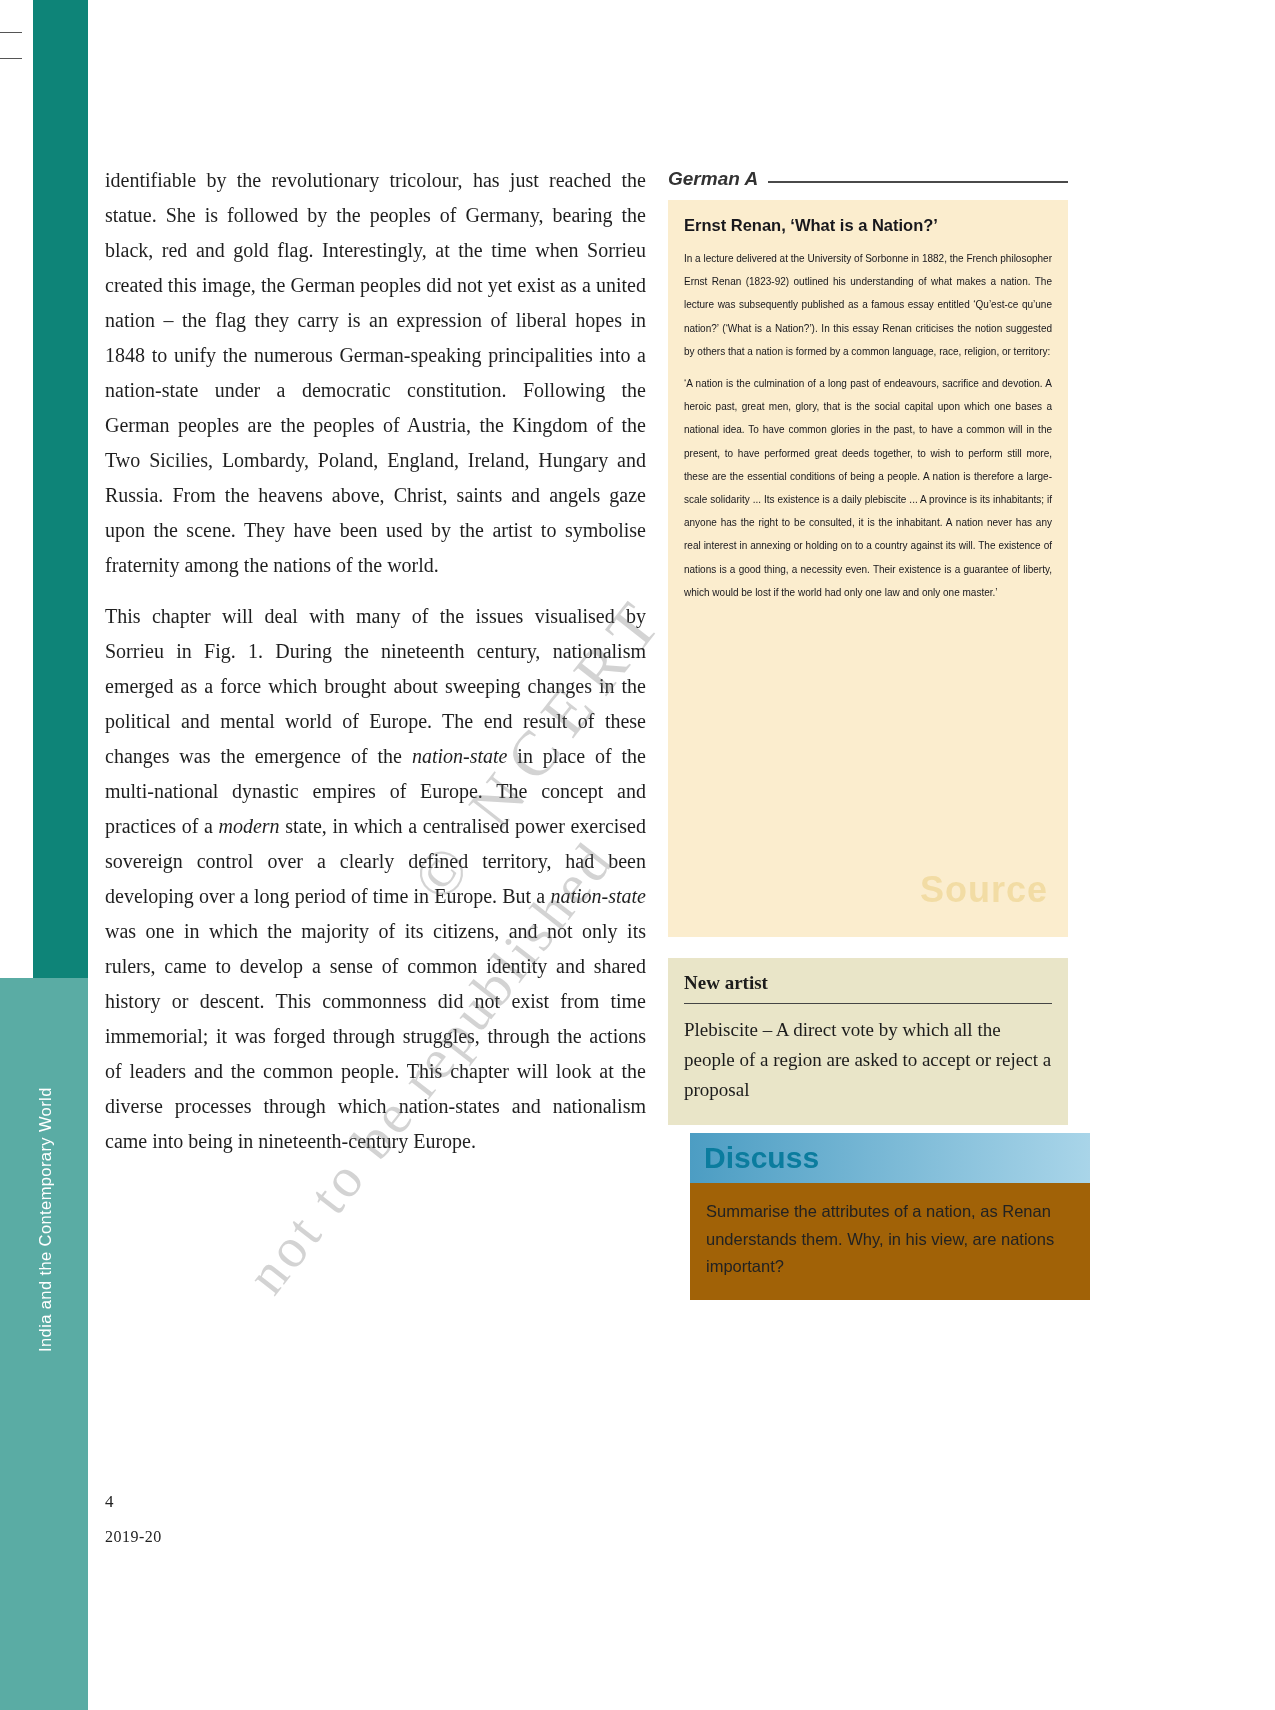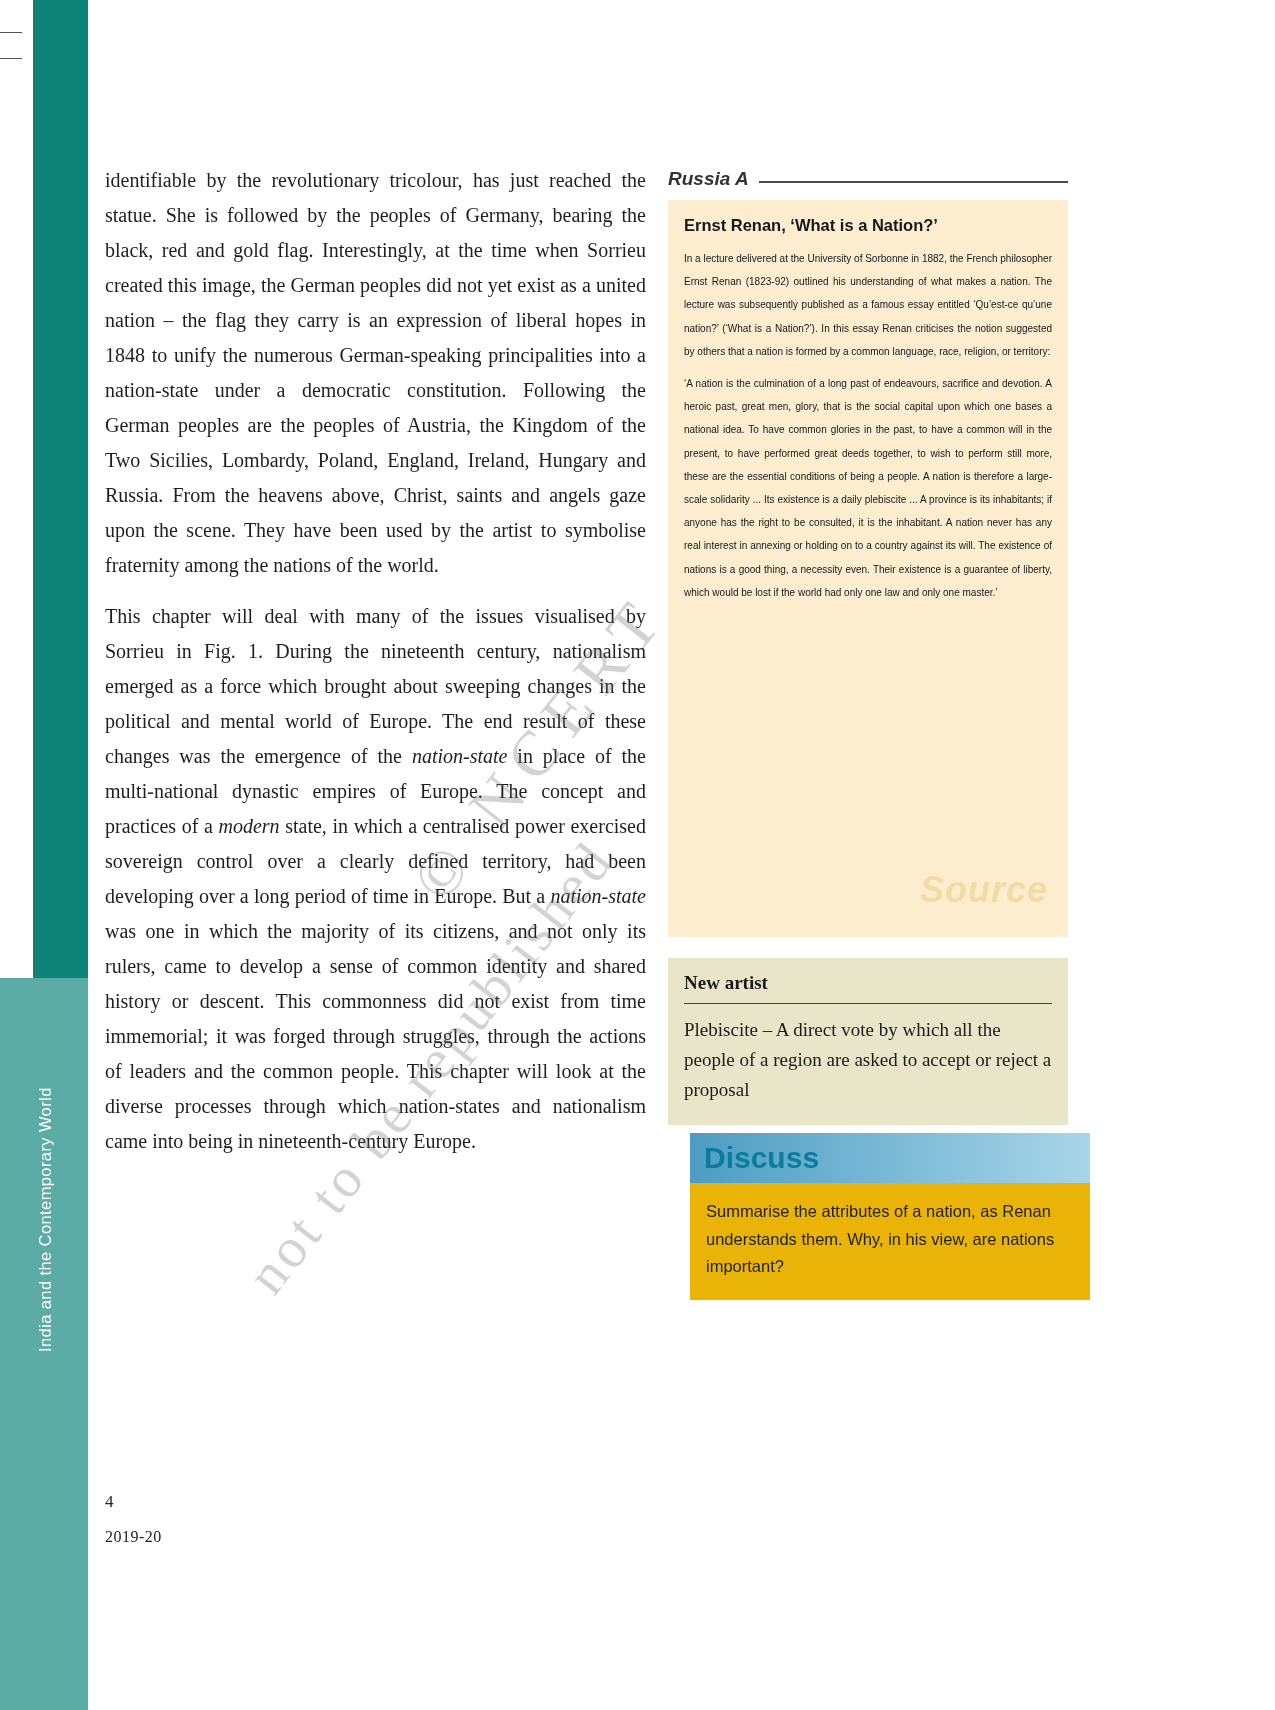--- a/index.html
+++ b/index.html
@@ -53,42 +53,42 @@
   .source-box {
     position:absolute; left:668px; top:200px; width:400px; height:737px;
     background:#FBEDCE; padding:16px 16px; font-family:"Liberation Sans", sans-serif; color:#17171c;
   }
   .source-heading { font-size:16.5px; font-weight:bold; margin-bottom:12px; }
   .source-box p { font-size:10px; line-height:23.2px; text-align:justify; }
   .source-quote { margin-top:9px; }
   .source-quote b { font-weight:normal; }
   .source-watermark {
     position:absolute; right:20px; bottom:26px;
-    font-size:36px; font-weight:bold; font-style:italic;
+    font-size:36px; font-weight:bold; 
     color:#F2DCA4; letter-spacing:1px; font-family:"Liberation Sans", sans-serif;
   }
 
   
   .new-words {
     position:absolute; left:668px; top:958px; width:400px;
     background:#E9E5C8; padding:14px 16px 20px; color:#1c1c1c;
   }
   .new-words-heading { font-size:19px; font-weight:bold; font-family:"Liberation Serif", serif; margin-bottom:9px; }
   .new-words-rule { border-top:1.5px solid #454545; margin-bottom:11px; }
   .new-words-body { font-size:19px; line-height:30px; }
 
   
   .discuss { position:absolute; left:668px; top:1133px; width:400px; font-family:"Liberation Sans", sans-serif;margin-left:22px; }
   .discuss-header {
     height:50px; background:linear-gradient(90deg, #4C9DC3, #A9D5E9);
     display:flex; align-items:center; padding-left:14px;
   }
   .discuss-title { font-size:30px; font-weight:bold; color:#0B7C9E; }
   .discuss-body {
-    background:#eab308; padding:15px 16px 19px;
+    background:#a16207; padding:15px 16px 19px;
     font-size:16.5px; line-height:27.5px; color:#222; 
   }
 
   
   .page-number { position:absolute; left:105px; top:1492px; font-size:17px; color:#222; }
   .footer-year { position:absolute; left:105px; top:1528px; width:963px; text-align:left; font-size:16px; color:#222; letter-spacing:.5px; }
 </style>
 </head>
 <body>
 
@@ -103,21 +103,21 @@
 
   <div class="main-col">
     <p class="body-para">identifiable by the revolutionary tricolour, has just reached the statue. She is followed by the peoples of Germany, bearing the black, red and gold flag. Interestingly, at the time when Sorrieu created this image, the German peoples did not yet exist as a united nation – the flag they carry is an expression of liberal hopes in 1848 to unify the numerous German-speaking principalities into a nation-state under a democratic constitution. Following the German peoples are the peoples of Austria, the Kingdom of the Two Sicilies, Lombardy, Poland, England, Ireland, Hungary and Russia. From the heavens above, Christ, saints and angels gaze upon the scene. They have been used by the artist to symbolise fraternity among the nations of the world.</p>
     <p class="body-para"><span>This chapter will deal with many of the issues visualised by Sorrieu in Fig. 1. During the nineteenth century, nationalism emerged as a force which brought about sweeping changes in the political and mental world of Europe. The end result of these changes was the emergence of the </span><i>nation-state</i><span> in place of the multi-national dynastic empires of Europe. The concept and practices of a </span><i>modern</i><span> state, in which a centralised power exercised sovereign control over a clearly defined territory, had been developing over a long period of time in Europe. But a </span><i>nation-state</i><span> was one in which the majority of its citizens, and not only its rulers, came to develop a sense of common identity and shared history or descent. This commonness did not exist from time immemorial; it was forged through struggles, through the actions of leaders and the common people. This chapter will look at the diverse processes through which nation-states and nationalism came into being in nineteenth-century Europe.</span></p>
   </div>
 
   <div class="wm wm-1">© NCERT</div>
   <div class="wm wm-2">not to be republished</div>
 
   <div class="source-a-head">
-    <span class="source-a-label">Russia A</span>
+    <span class="source-a-label">German A</span>
     <span class="source-a-rule"></span>
   </div>
 
   <div class="source-box">
     <div class="source-heading">Ernst Renan, ‘What is a Nation?’</div>
     <p class="source-intro">In a lecture delivered at the University of Sorbonne in 1882, the French philosopher Ernst Renan (1823-92) outlined his understanding of what makes a nation. The lecture was subsequently published as a famous essay entitled ‘Qu’est-ce qu’une nation?’ (‘What is a Nation?’). In this essay Renan criticises the notion suggested by others that a nation is formed by a common language, race, religion, or territory:</p>
     <p class="source-quote"><span>‘A nation is the culmination of a long past of endeavours, sacrifice and devotion. A heroic past, great men, glory, that is the social capital upon which one bases a national idea. To have common glories in the past, to have a common will in the present, to have performed great deeds together, to wish to perform still more, these are the essential conditions of being a people. A nation is therefore a large-scale solidarity ... Its existence is a daily </span><b>plebiscite</b><span> ... A province is its inhabitants; if anyone has the right to be consulted, it is the inhabitant. A nation never has any real interest in annexing or holding on to a country against its will. The existence of nations is a good thing, a necessity even. Their existence is a guarantee of liberty, which would be lost if the world had only one law and only one master.’</span></p>
     <div class="source-watermark">Source</div>
   </div>
 

